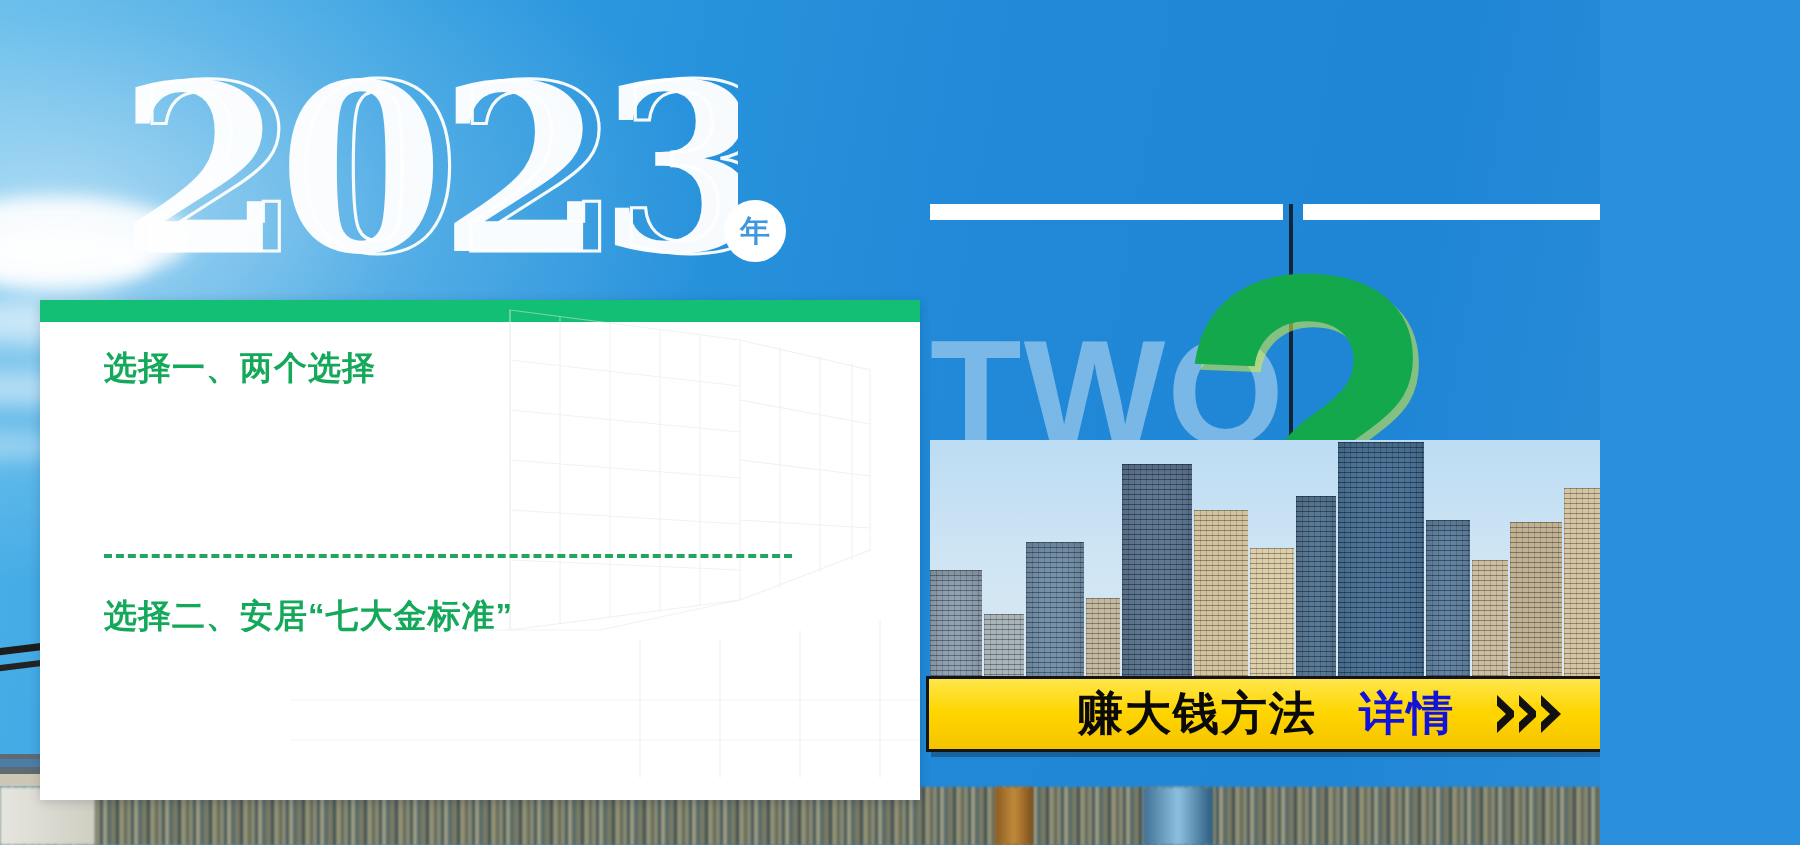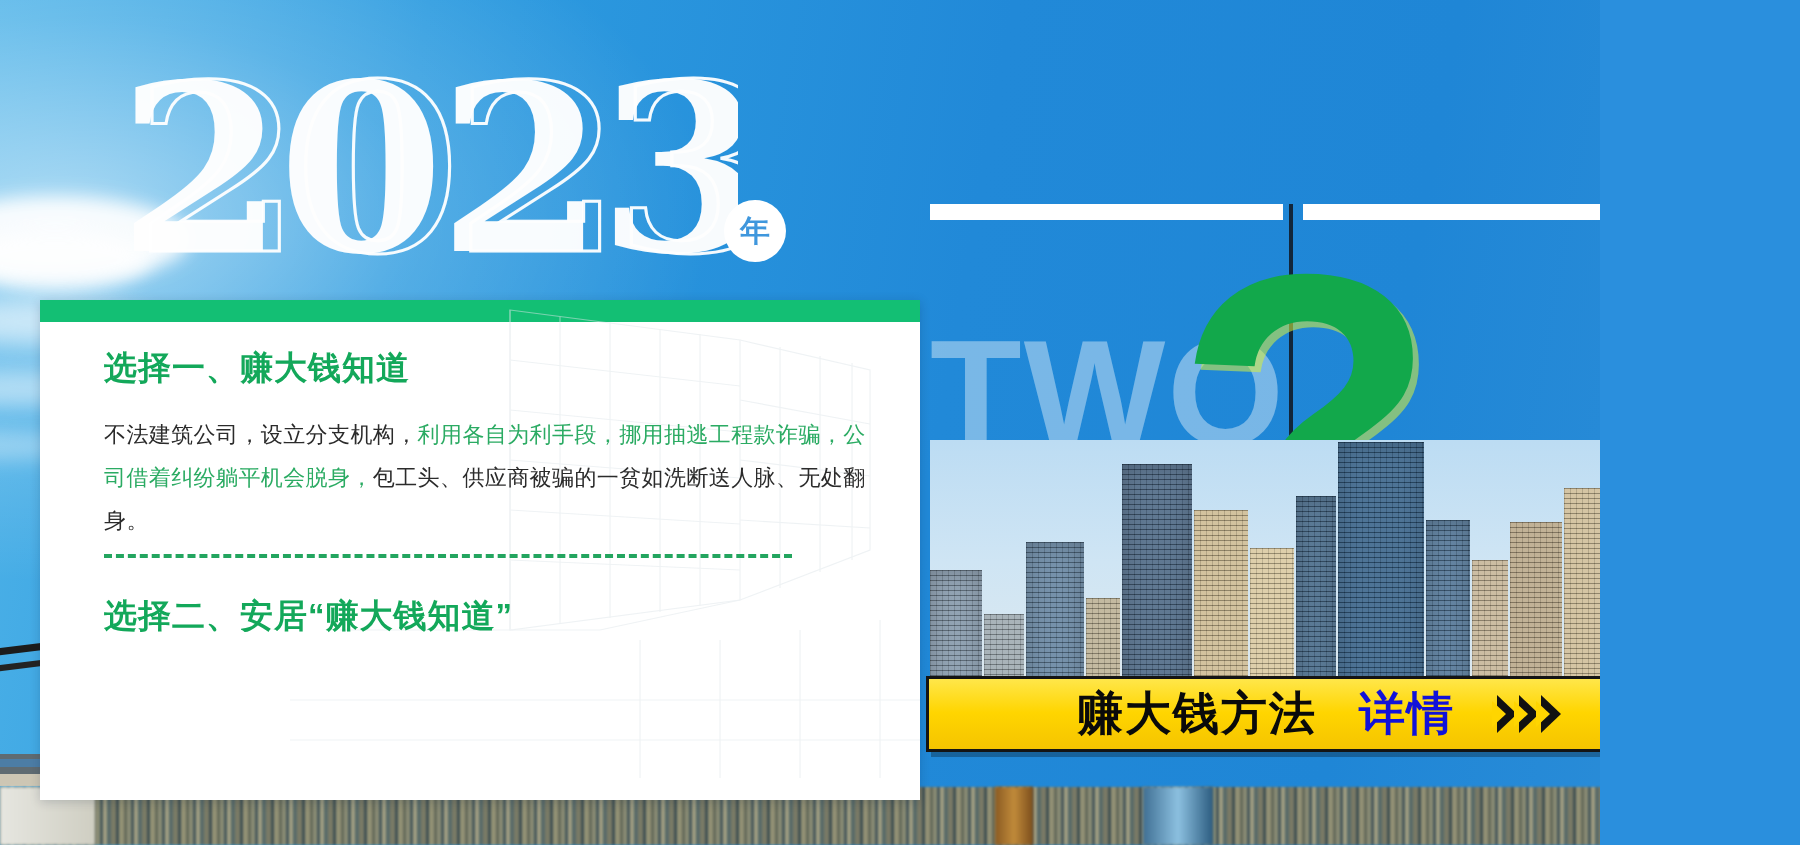--- a/index.html
+++ b/index.html
@@ -287,30 +287,27 @@
         <path d="M700 40 L830 70 L830 250 L700 300"></path>
         <path d="M740 47 L740 288 M780 56 L780 272 M812 63 L812 260"></path>
         <path d="M700 100 L830 124 M700 160 L830 176 M700 220 L830 228"></path>
         <path d="M300 330 L560 330 L700 300"></path>
         <path d="M250 400 L880 400 M250 440 L880 440"></path>
         <path d="M600 340 L600 478 M680 340 L680 478 M760 330 L760 478 M840 320 L840 478"></path>
       </g>
     </svg>
 
     <div class="card-body">
-      <div class="sec-title">选择一、赚大钱知道</div>
-      <div class="sec-text">
-        <span>不法建筑公司，设立分支机构，</span><span class="hl">利用各自为利手段，挪用抽逃工程款诈骗，公司借着纠纷躺平机会脱身，</span><span>包工头、供应商被骗的一贫如洗断送人脉、无处翻身。</span>
-      </div>
+      <div class="sec-title">选择一、两个选择</div>
     </div>
 
     <div class="divider div1"></div>
 
     <div class="sec2">
-      <div class="sec-title">选择二、安居“赚大钱知道”</div>
+      <div class="sec-title">选择二、安居“七大金标准”</div>
     </div>
   </div>
 
   <div class="card card-right">
     <div class="card-bar"></div>
   </div>
 
   <div class="cta">
     <span class="cta-main">赚大钱方法</span>
     <span class="cta-more">详情</span>

